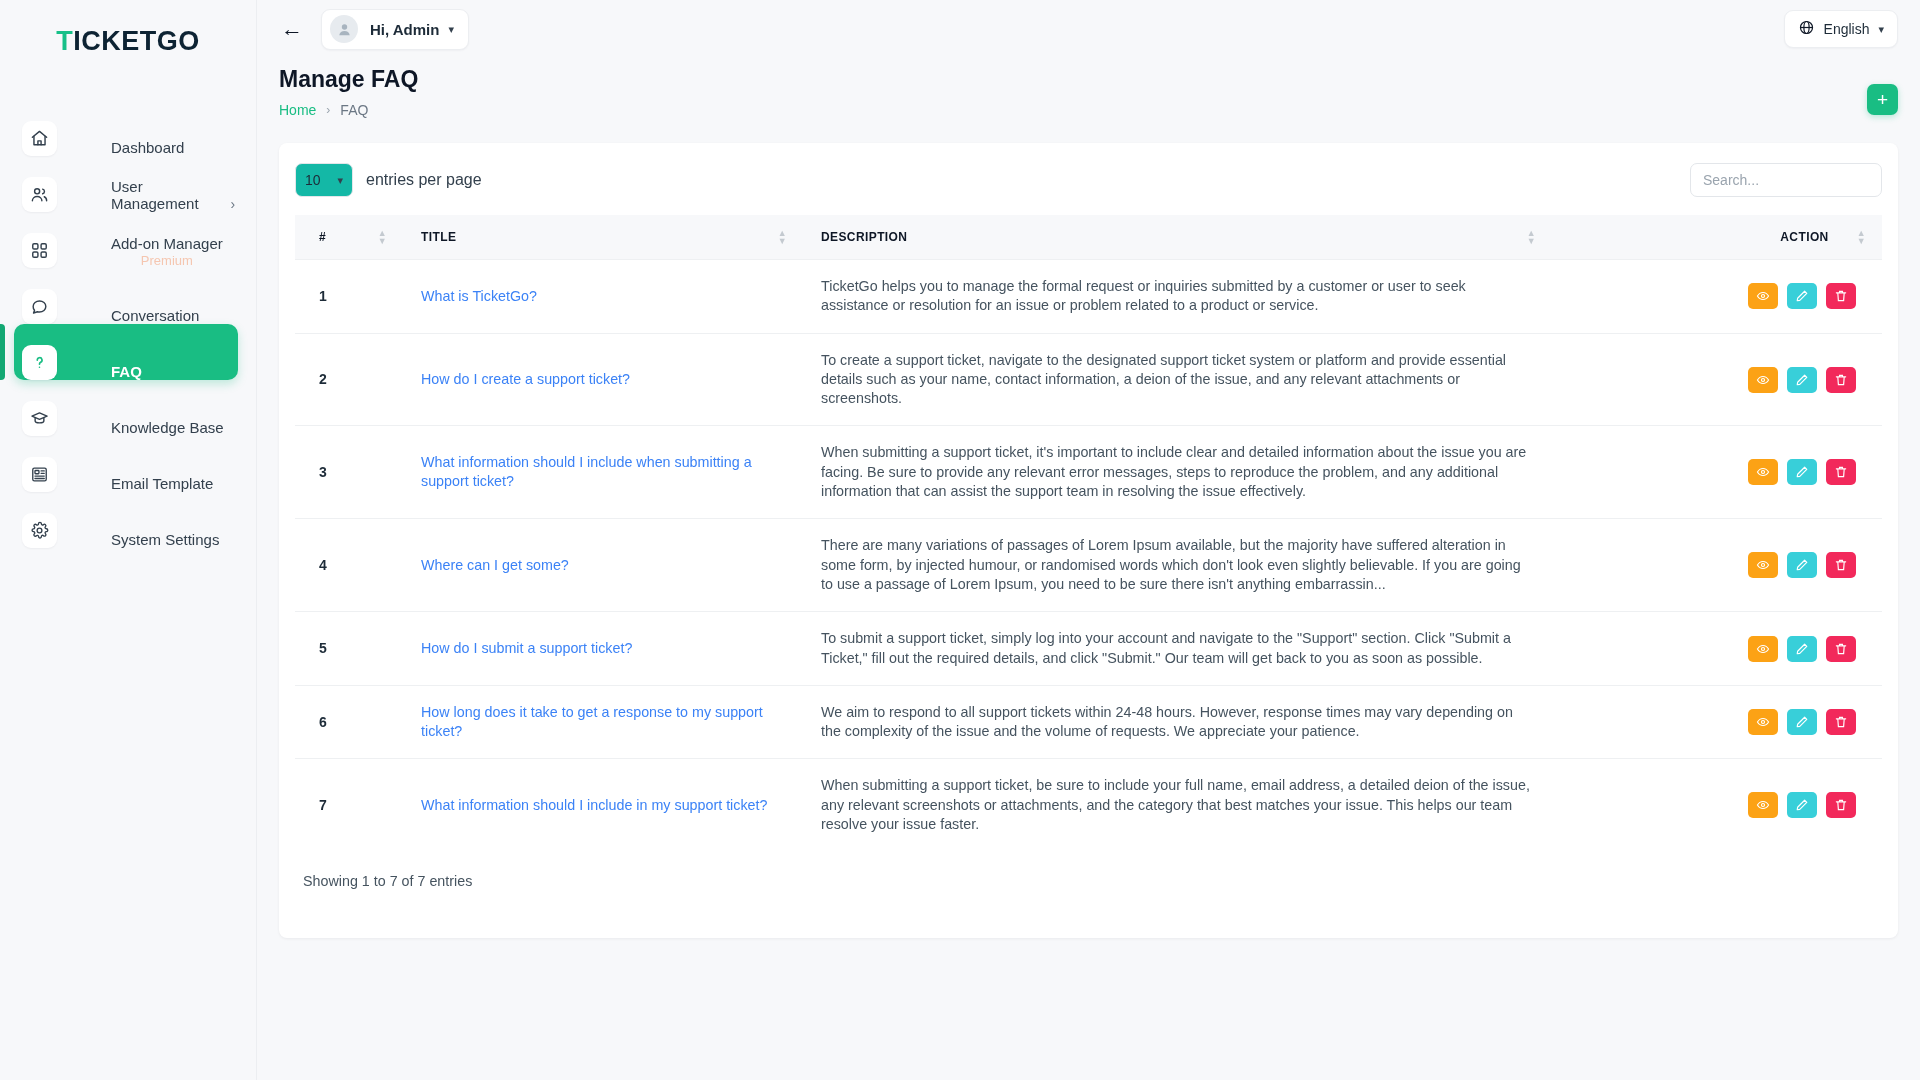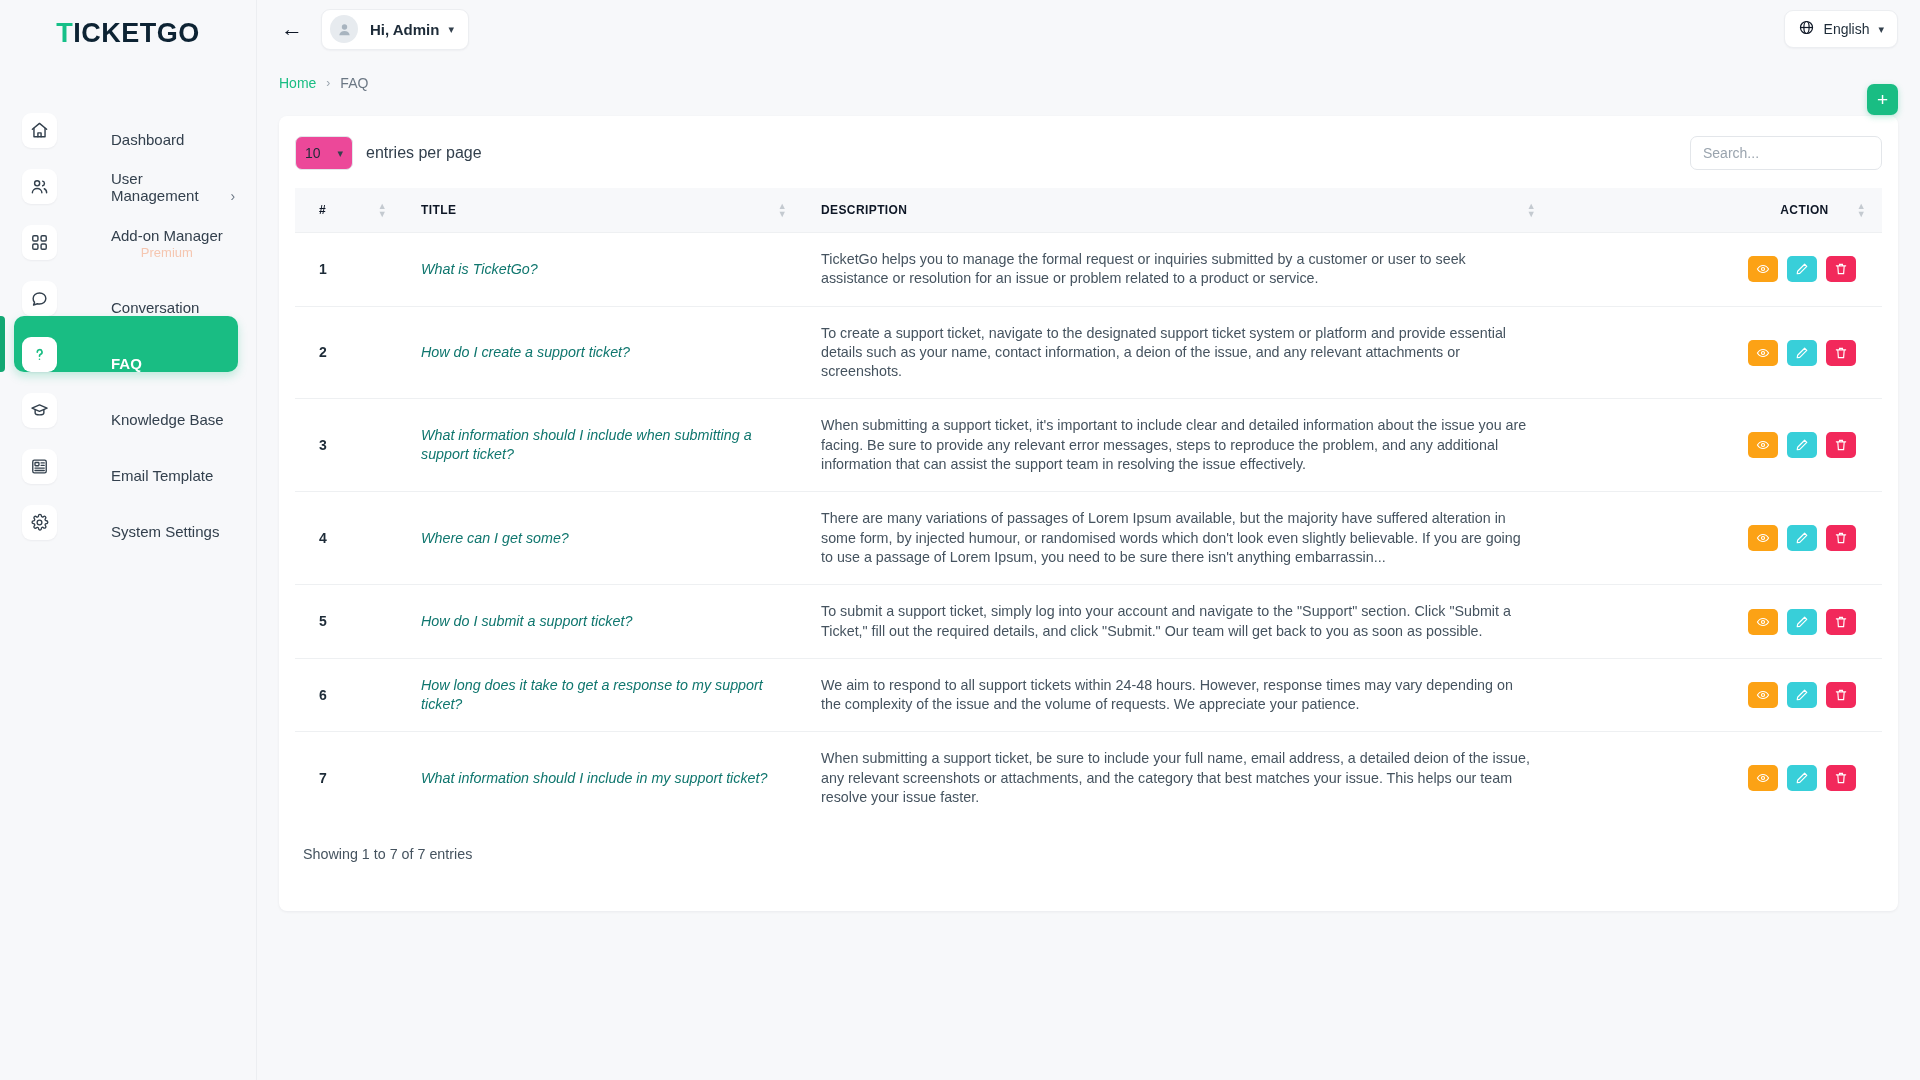--- a/index.html
+++ b/index.html
@@ -10,21 +10,21 @@
     overflow: hidden;
   }
   .app { display: flex; width: 1920px; height: 1080px; }
 
   
   .sidebar {
     width: 257px; height: 1080px;
     background: #f7f8fa;
     border-right: 1px solid #eceef1;
     flex: 0 0 257px;
-    padding-top: 0;
+    padding-top: 8px;
   }
   .brand {
     height: 66px;
     display: flex; align-items: center; justify-content: center;
     letter-spacing: 1px;
   }
   .brand-text {
     font-size: 27px; font-weight: 700; color: #0d2333;
     letter-spacing: .5px; position: relative;
   }
@@ -117,21 +117,21 @@
     min-height: 795px;
   }
   .card-top {
     display: flex; align-items: center; justify-content: space-between;
     padding: 0 16px 0 16px; margin-bottom: 18px;
   }
   .entries-wrap { display: flex; align-items: center; gap: 13px; }
   .entries-select {
     width: 58px; height: 34px; border: 1px solid #e3e6ea; border-radius: 7px;
     display: flex; align-items: center; justify-content: space-between;
-    padding: 0 9px; font-size: 14px; color: #1d2b38; cursor: pointer; background:#ec4899;
+    padding: 0 9px; font-size: 14px; color: #1d2b38; cursor: pointer; background:#14b8a6;
   }
   .entries-select .caret { color: #33404d; font-size: 11px; }
   .entries-label { font-size: 16px; color: #33404d; }
   .search-box {
     width: 192px; height: 34px; border: 1px solid #e3e6ea; border-radius: 7px;
     padding: 0 12px; font-size: 14px; color: #a21caf; outline: none; background: #fff;
   }
   .search-box::placeholder { color: #9aa4ae; }
 
   table { width: calc(100% - 32px); margin: 0 16px; border-collapse: collapse; table-layout: fixed; }
@@ -147,21 +147,21 @@
   .c-num  { width: 108px; padding-left: 24px !important; }
   .c-title{ width: 400px; padding-left: 18px !important; }
   .c-desc { width: auto; padding-left: 18px !important; }
   .c-act  { width: 330px; }
 
   tbody td {
     border-top: 1px solid #eef0f2; font-size: 14.3px; color: #3d4b59;
     padding: 17px 0; vertical-align: middle; line-height: 1.35;
   }
   td.t-num { padding-left: 24px; font-weight: 700; color: #1d2b38; font-size: 14px; }
-  td.t-title { padding-left: 18px; padding-right: 26px; color: #0f766e; font-style: italic; }
+  td.t-title { padding-left: 18px; padding-right: 26px; color: #3b82f6; }
   td.t-desc { padding-left: 18px; padding-right: 22px; color: #45535f; }
   td.t-act { padding-right: 26px; }
   .actions { display: flex; justify-content: flex-end; gap: 9px; }
   .act-btn {
     width: 30px; height: 26px; border-radius: 5px; border: none; cursor: pointer;
     display: flex; align-items: center; justify-content: center;
   }
   .act-view { background: #fca215; }
   .act-edit { background: #38cfd9; }
   .act-btn svg { width: 14px; height: 14px; display: block; }
@@ -296,20 +296,21 @@
               <ellipse cx="12" cy="12" rx="3.7" ry="8.5"></ellipse>
               <path d="M3.6 12h16.8"></path>
             </svg>
         </span>
         <span class="lbl">English</span>
         <span class="caret">▾</span>
       </div>
     </div>
 
     <div class="page-head">
+      <div class="page-title">Manage FAQ</div>
       <div class="breadcrumb">
         <span class="bc-home">Home</span>
         <span class="bc-sep">›</span>
         <span class="bc-cur">FAQ</span>
       </div>
       <button class="add-btn">+</button>
     </div>
 
     <div class="card">
 

